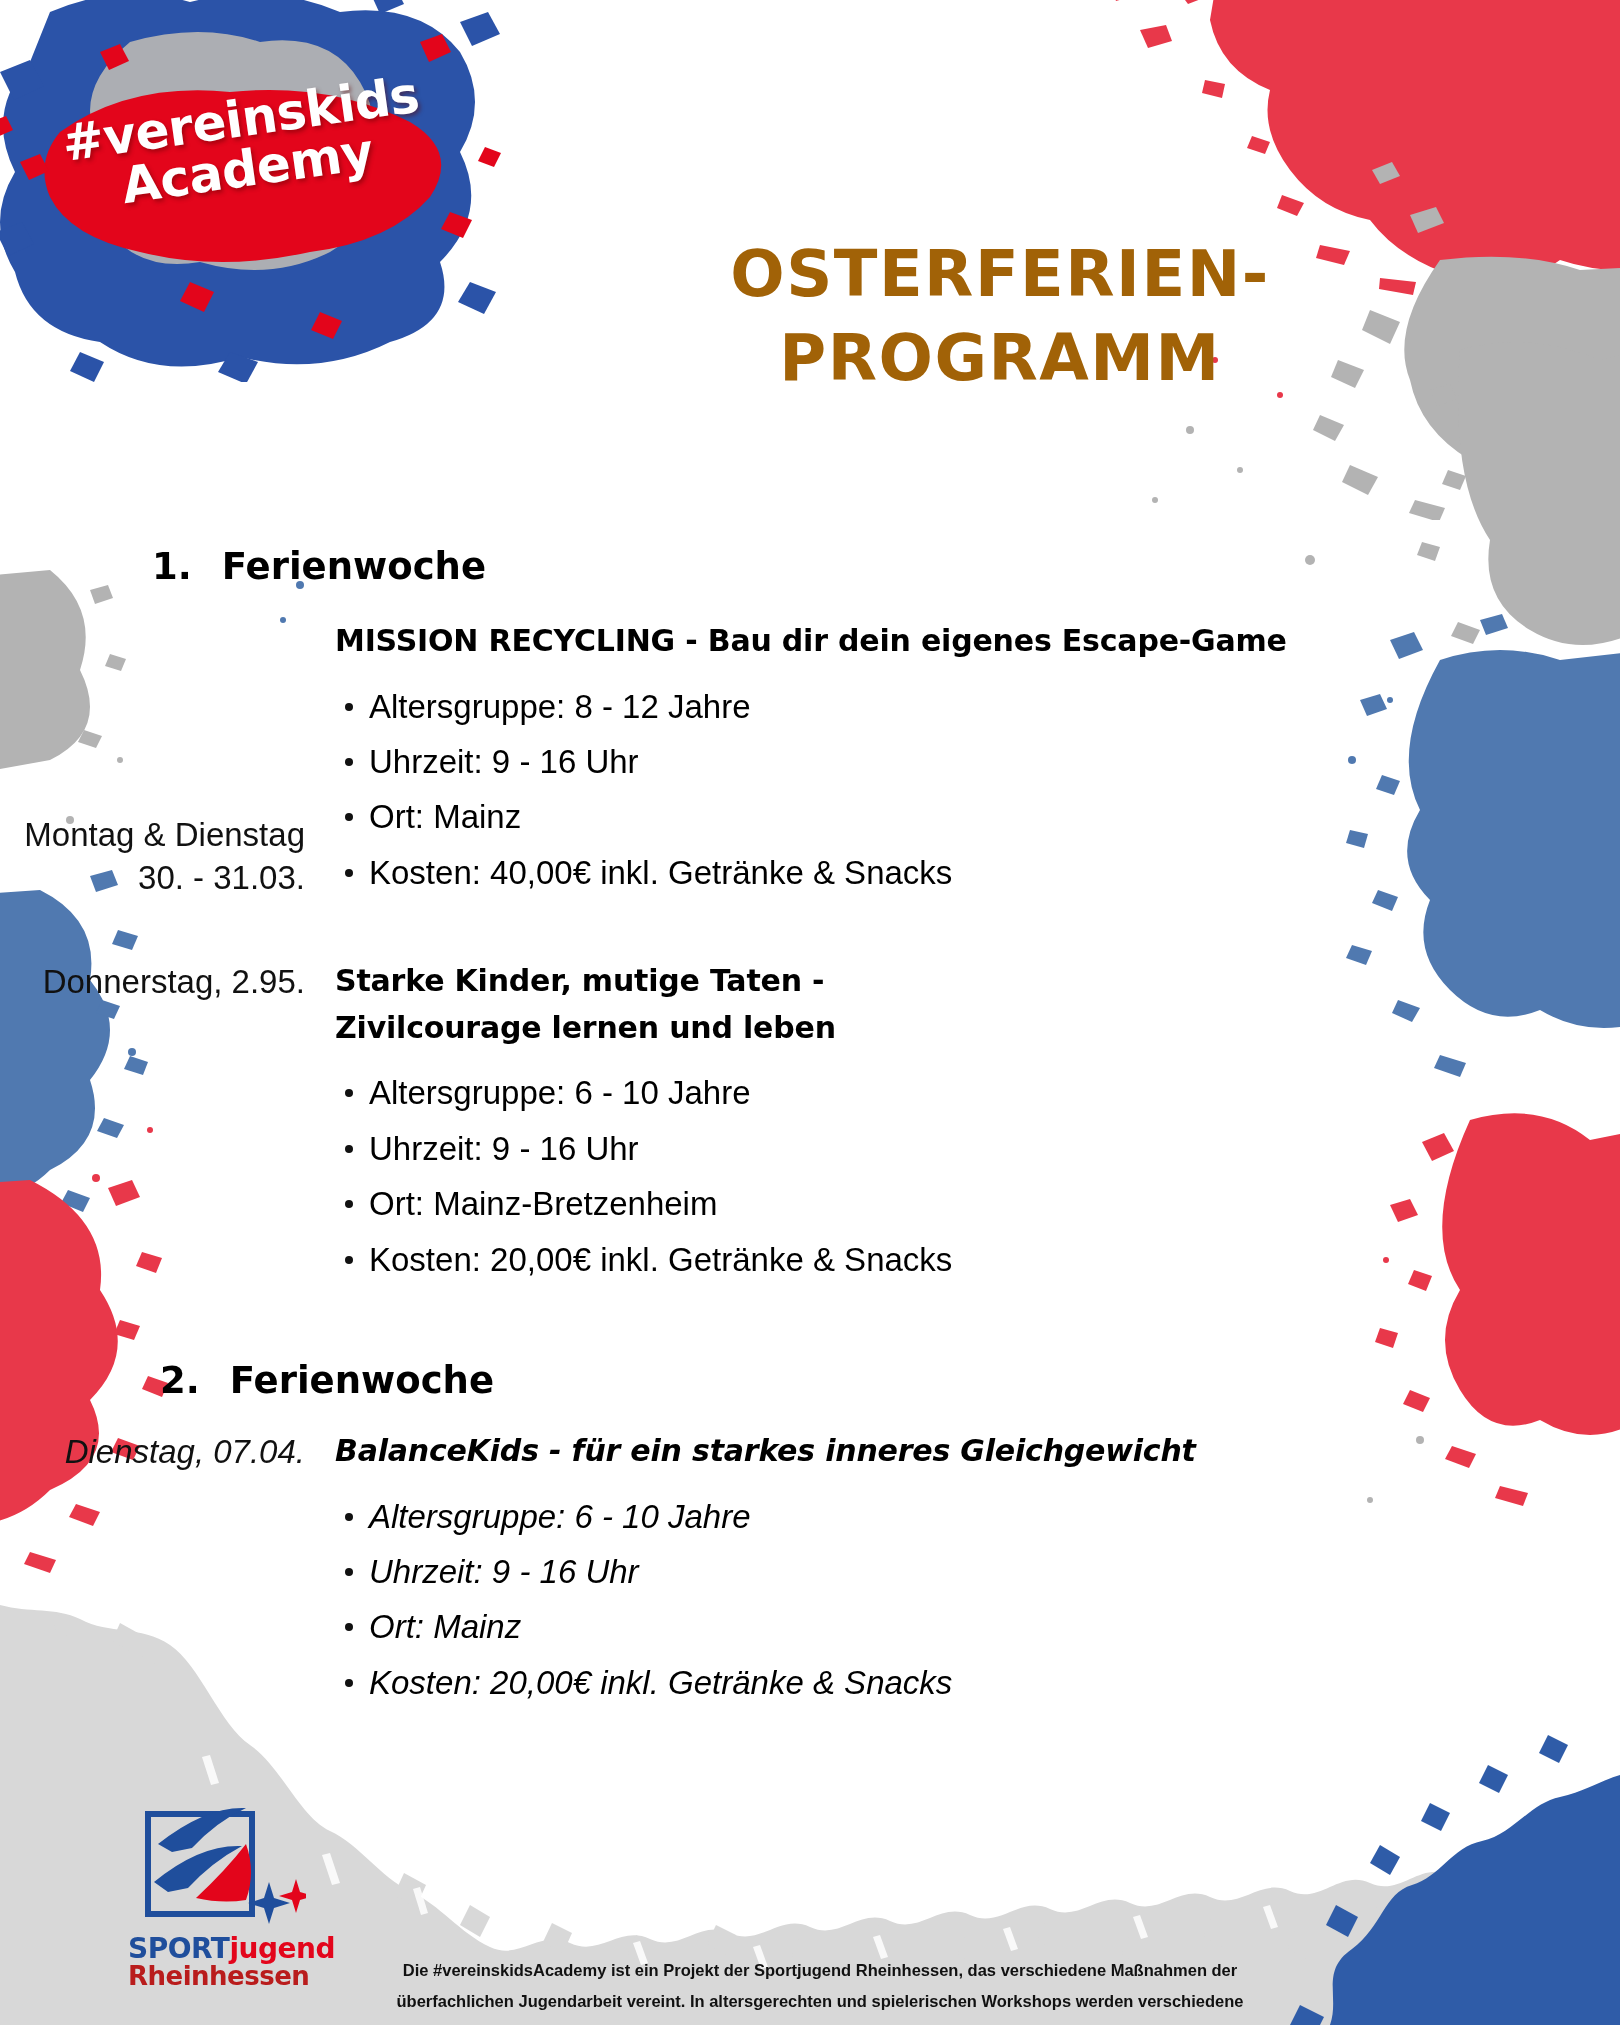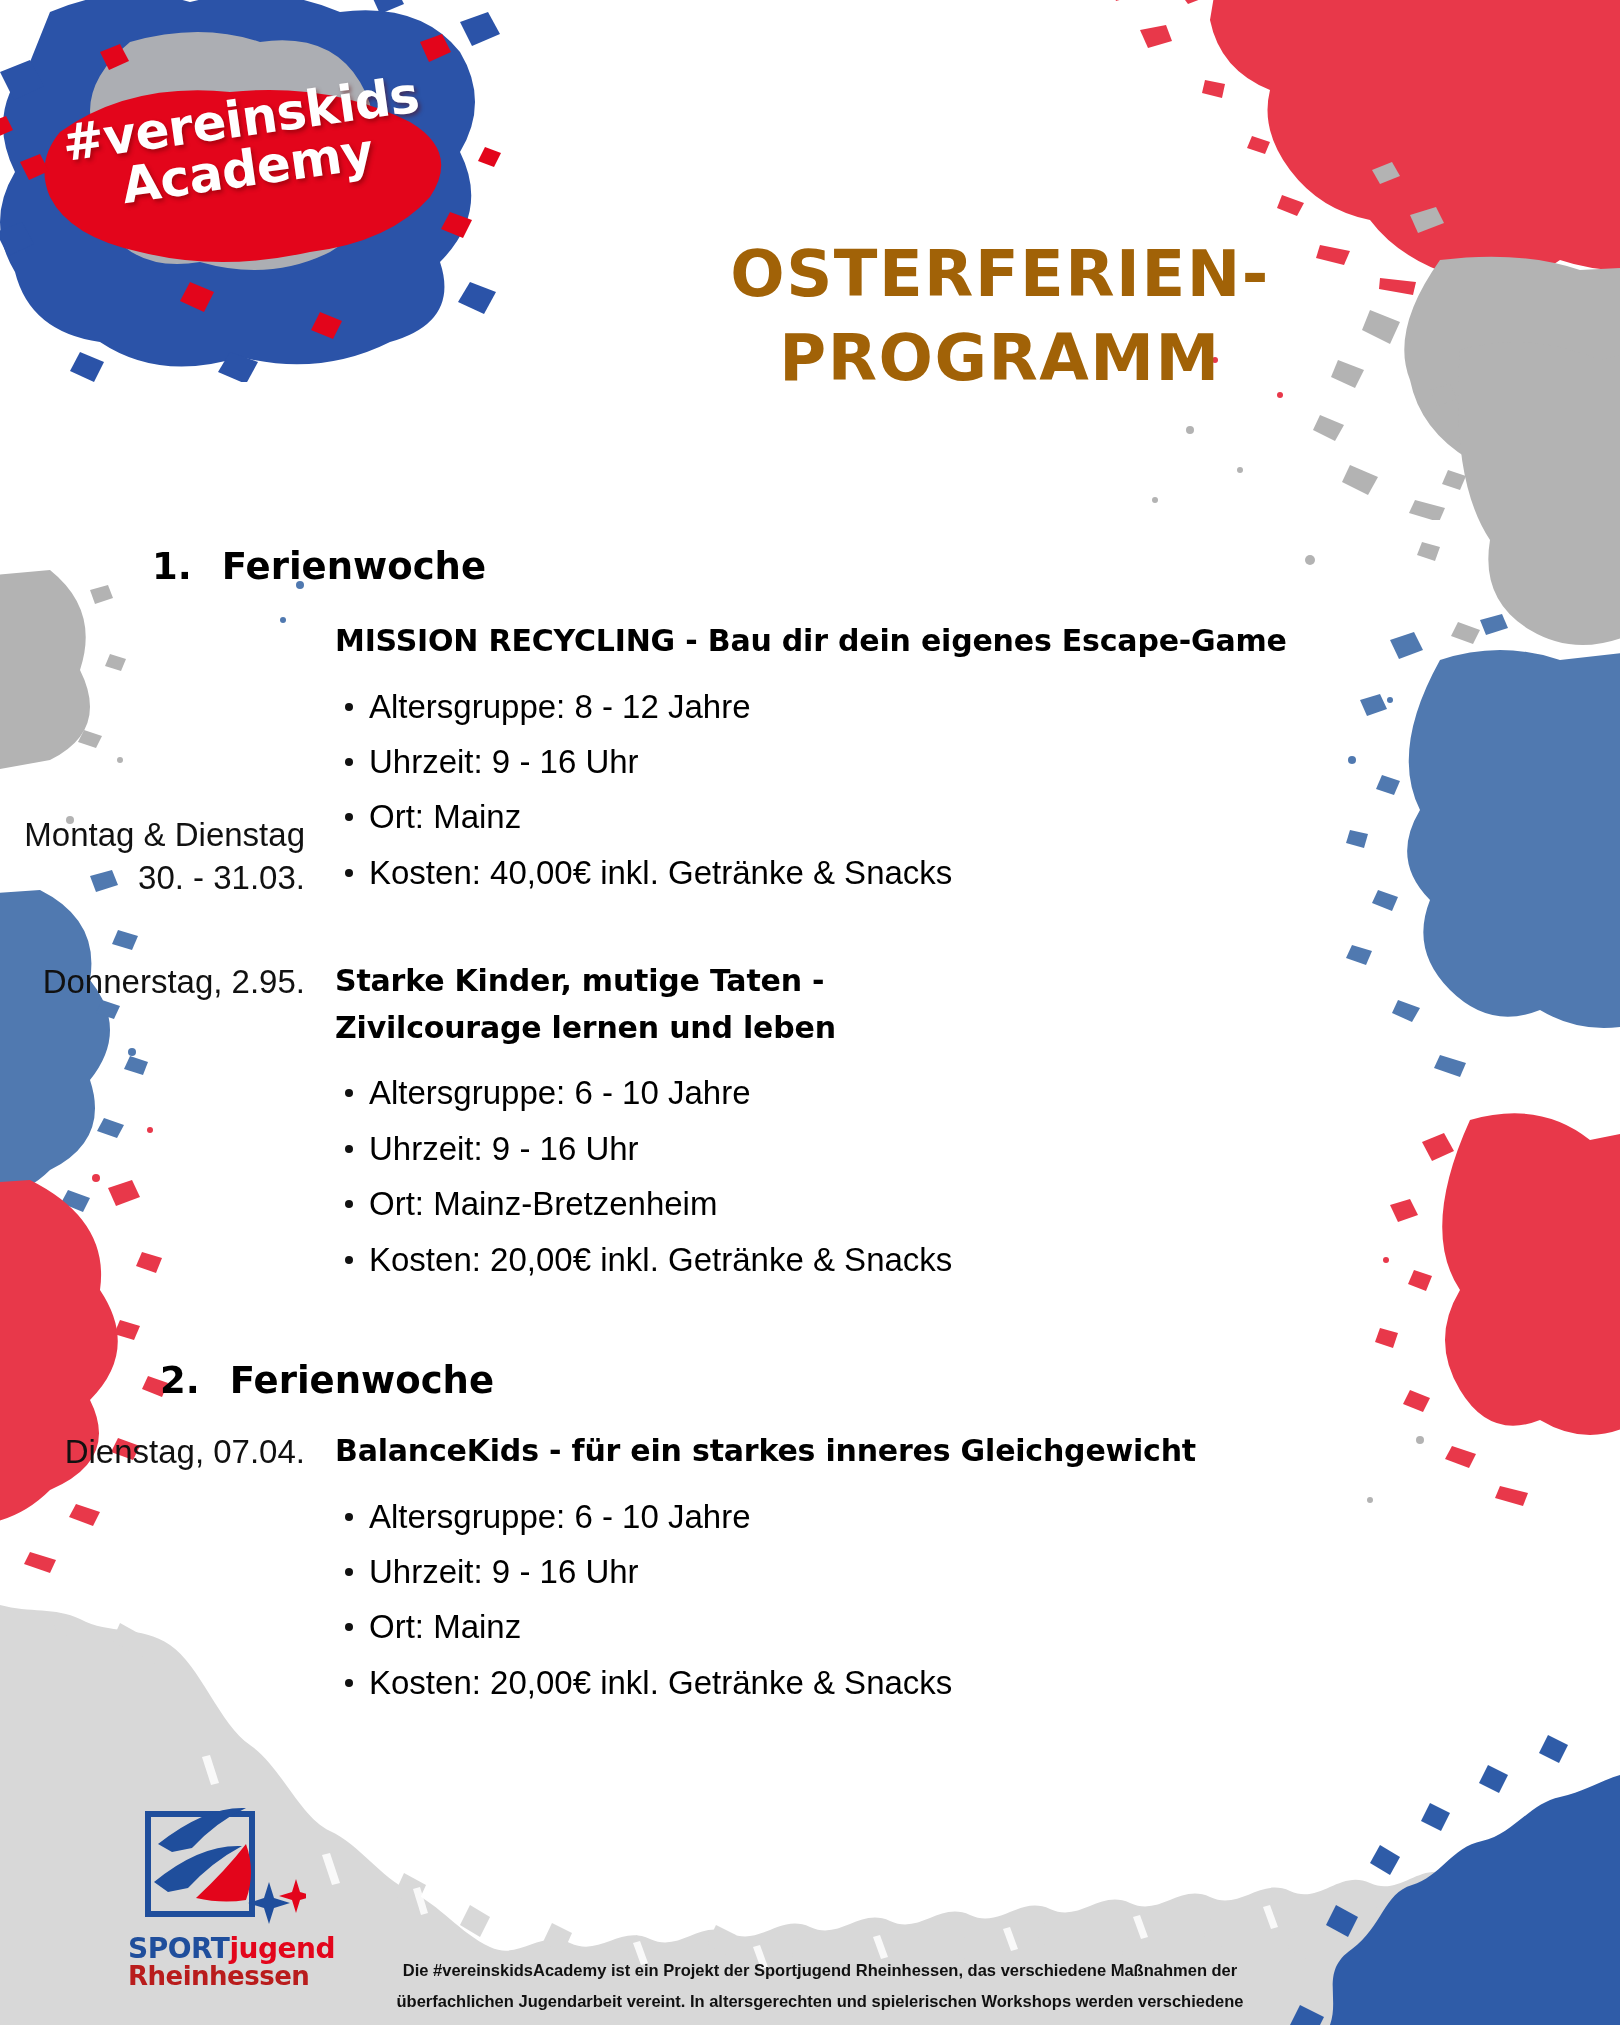--- a/index.html
+++ b/index.html
@@ -399,21 +399,21 @@
           <li>Kosten: 20,00€ inkl. Getränke &amp; Snacks</li>
         </ul>
       </div>
     </div>
 
     <div class="week w2">
       <span>2.</span>
       <span>Ferienwoche</span>
     </div>
 
-    <div class="block" style="margin-top:26px;">
+    <div class="block" style="margin-top:26px;font-style:italic;">
       <div class="when pad">
         <div>Dienstag, 07.04.</div>
       </div>
       <div class="body">
         <div class="heading">
           <div>BalanceKids - für ein starkes inneres Gleichgewicht</div>
         </div>
         <ul class="bullets">
           <li>Altersgruppe: 6 - 10 Jahre</li>
           <li>Uhrzeit: 9 - 16 Uhr</li>

